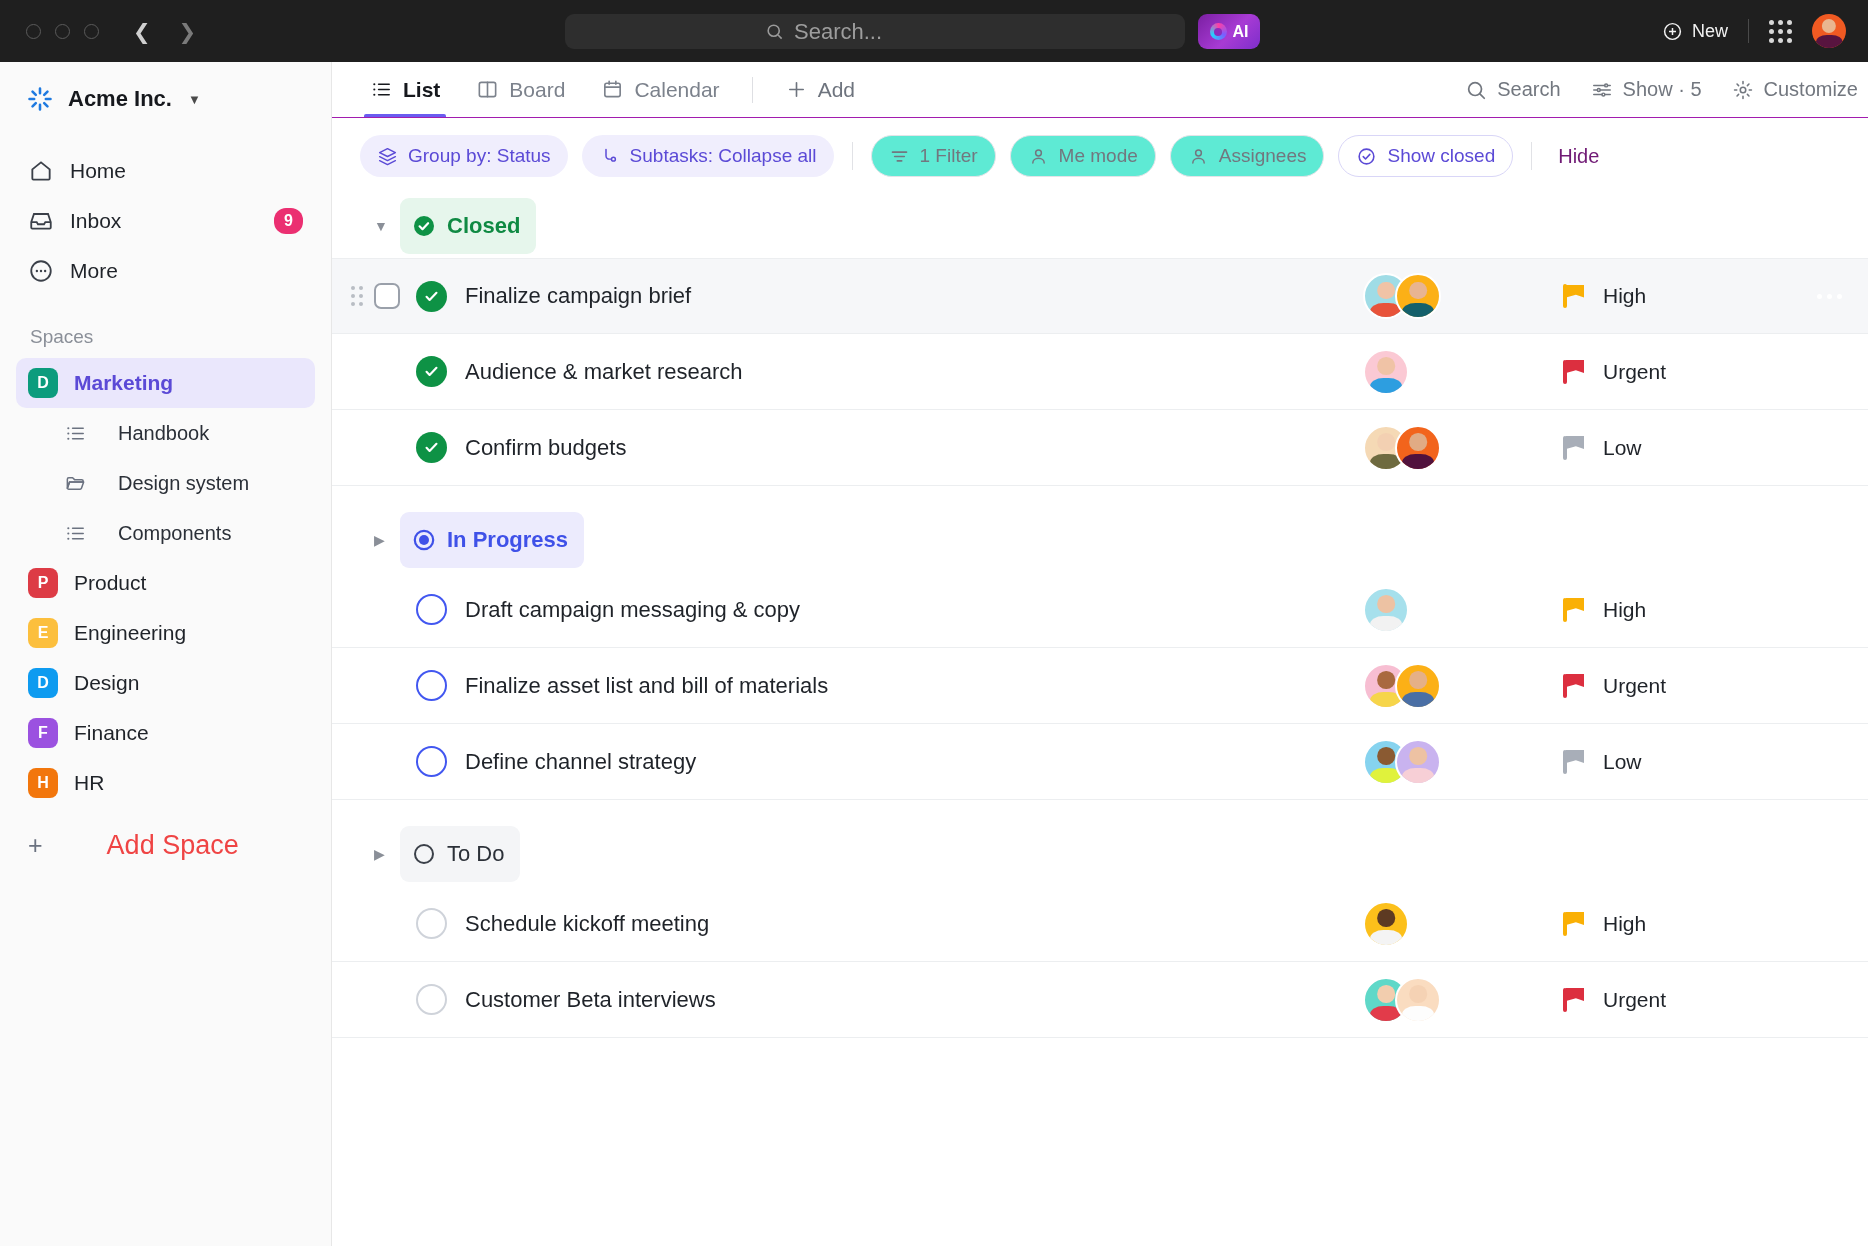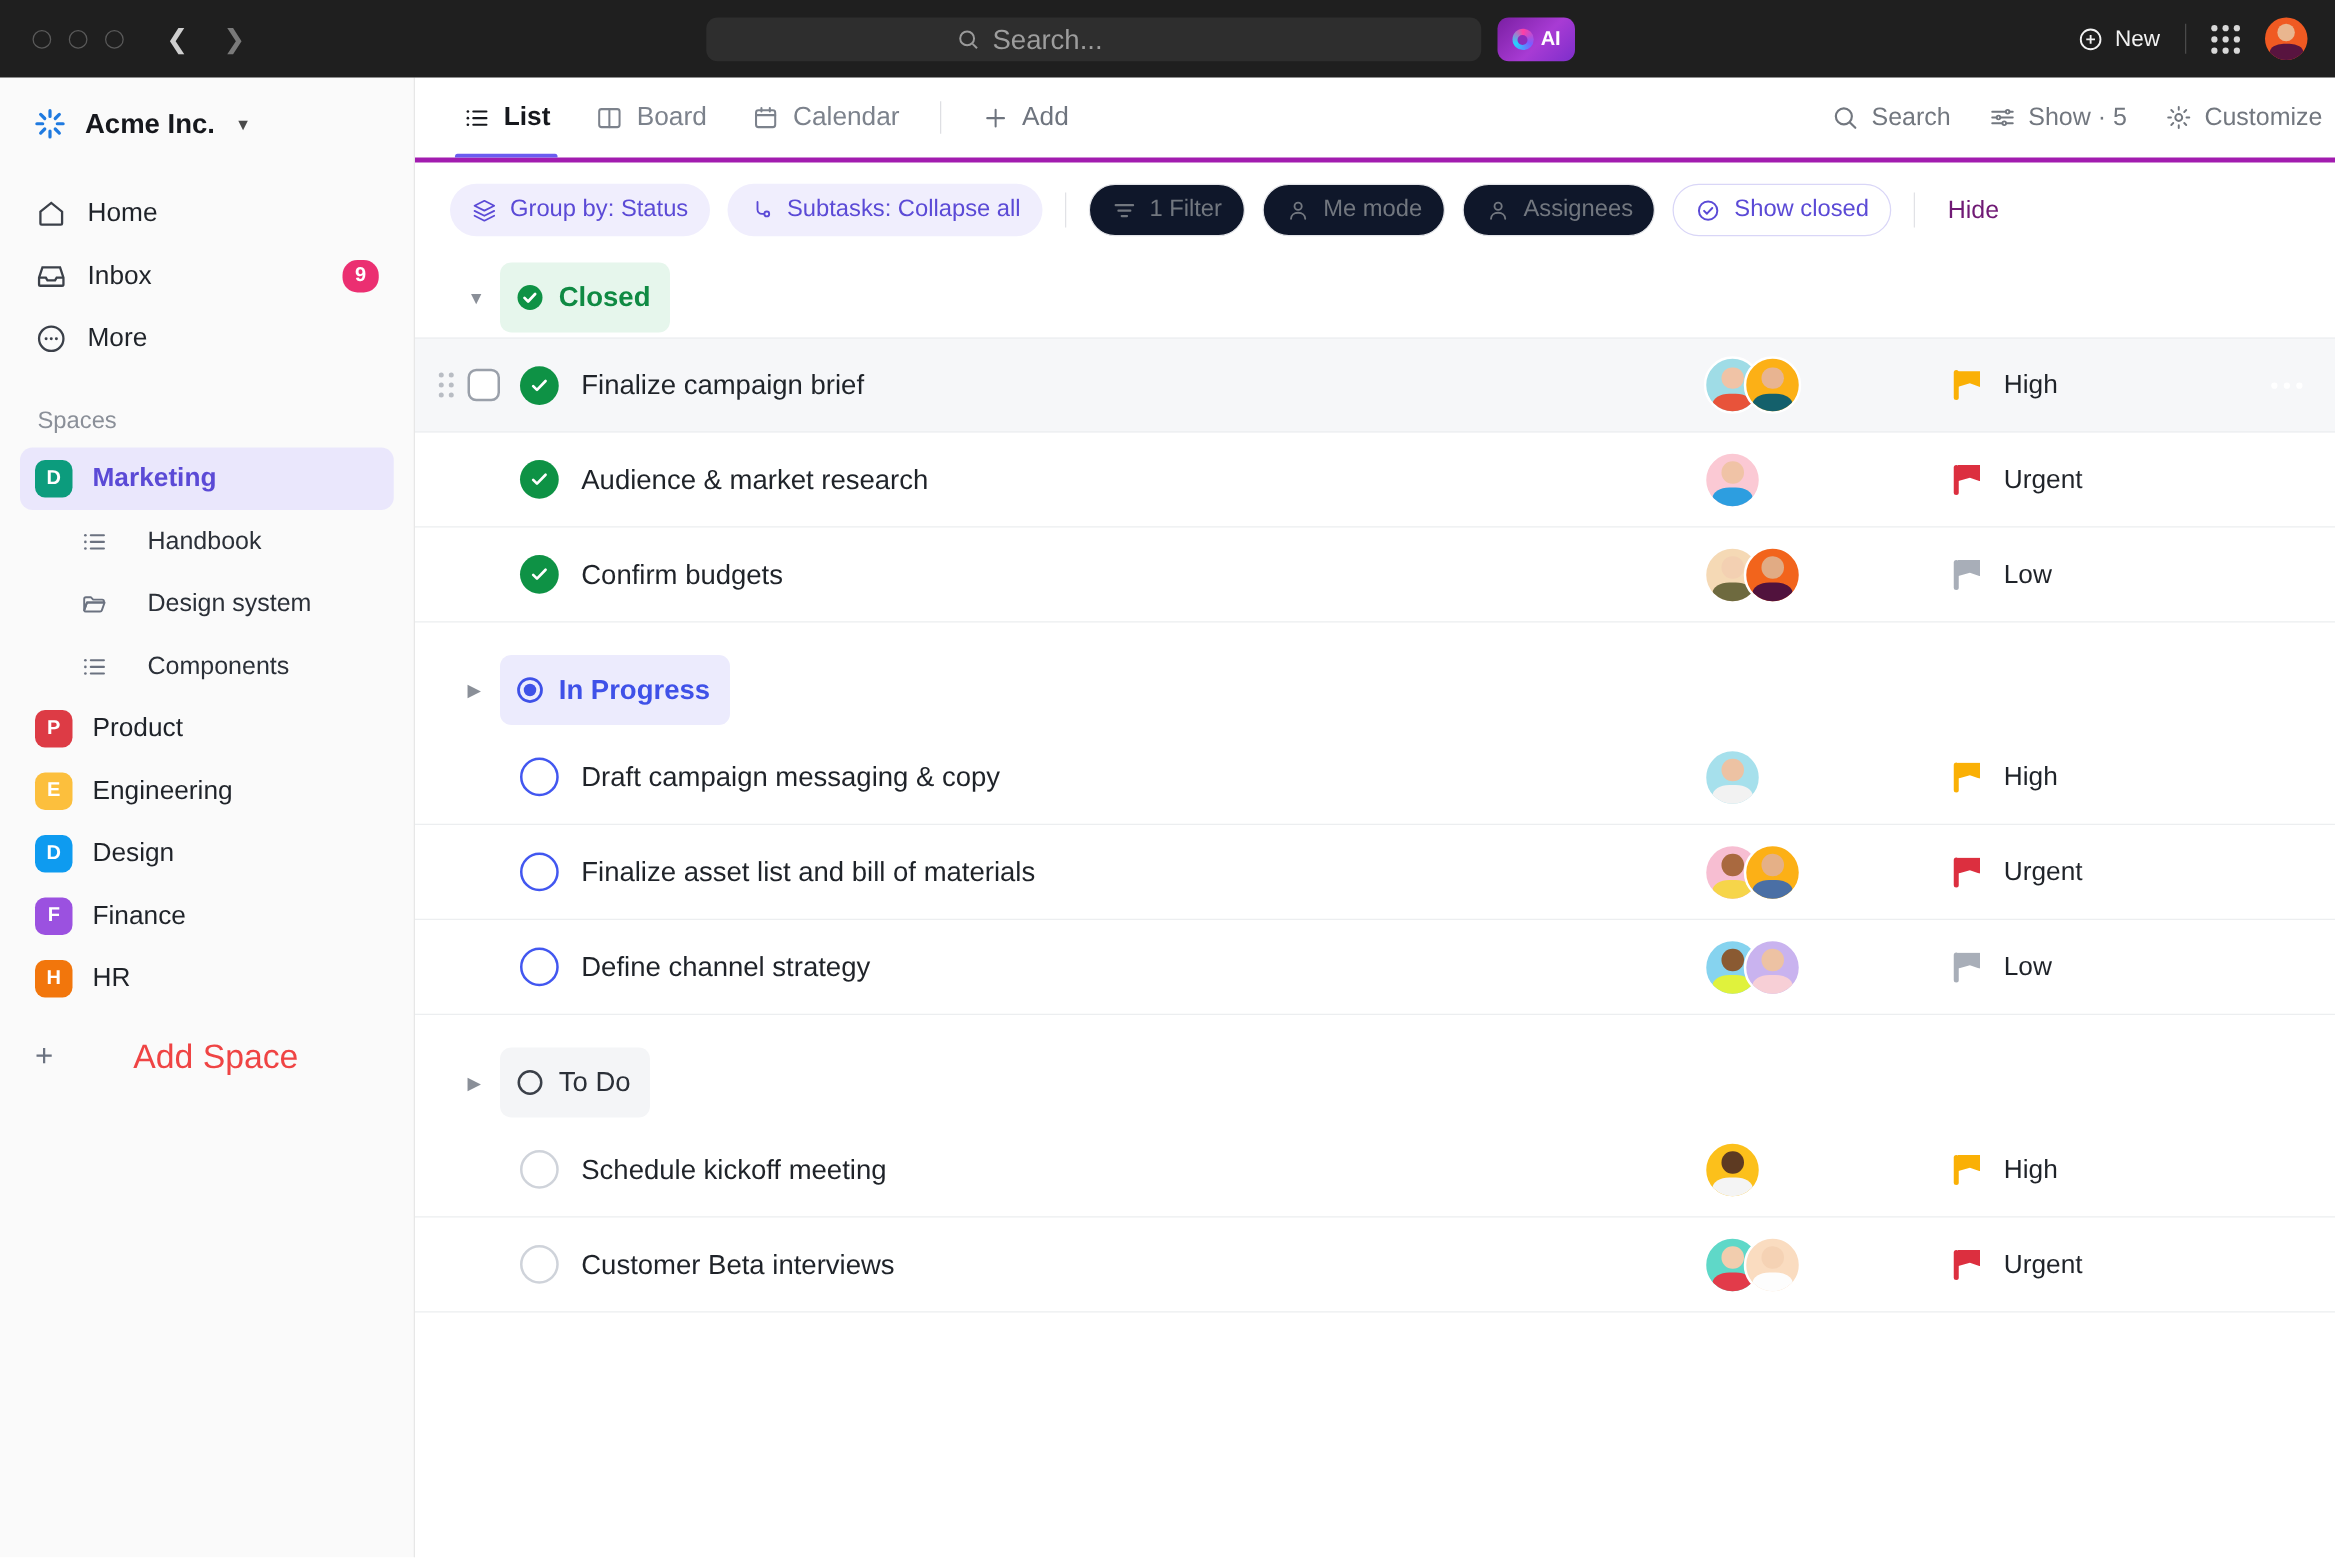--- a/index.html
+++ b/index.html
@@ -117,22 +117,22 @@
     display: flex; align-items: center; gap: 18px;
     height: 50px; margin: 12px 16px 0 16px; padding-left: 12px;
   }
   .add-space .plus { font-size: 25px; color: #6b7280; line-height: 1; }
   .add-space .lbl { font-size: 27px; color: #ef4444; margin-left: 46px; }
 
   
   .main { flex: 1; min-width: 0; display: flex; flex-direction: column; background: #fff; }
 
   .viewbar {
-    height: 68px; display: flex; align-items: center;
-    border-bottom: 4px solid #a21caf; padding: 0 26px 0 24px; position: relative;
+    height: 56px; display: flex; align-items: center;
+    border-bottom: 1px solid #a21caf; padding: 0 26px 0 24px; position: relative;
   }
   .tabs { display: flex; align-items: center; gap: 8px; height: 100%; }
   .tab {
     display: flex; align-items: center; gap: 10px;
     height: 100%; padding: 0 14px; position: relative;
     font-size: 21px; color: #7c828c;
   }
   .tab.active { color: #16181d; font-weight: 600; }
   .tab.active::after {
     content: ""; position: absolute; left: 8px; right: 8px; bottom: 0;
@@ -149,21 +149,21 @@
   .filterbar {
     height: 76px; display: flex; align-items: center; gap: 14px;
     padding: 0 26px 0 28px;
   }
   .chip {
     display: flex; align-items: center; gap: 10px;
     height: 42px; padding: 0 17px; border-radius: 21px;
     font-size: 19px; white-space: nowrap;
   }
   .chip.purple { background: #f0eefd; color: #5b4ad6; }
-  .chip.plain  { background: #0f172a; border: 1px solid #e3e4e8; color: #72777f; }
+  .chip.plain  { background: #5eead4; border: 1px solid #e3e4e8; color: #72777f; }
   .chip.outlinepurple { background: #fff; border: 1px solid #d9d6f7; color: #5b4ad6; }
   .chipsep { width: 1px; height: 28px; background: #e1e2e6; margin: 0 4px; }
   .hide-btn { font-size: 20px; color: #701a75; padding: 0 8px; }
 
   
   .list { flex: 1; overflow: hidden; }
   .group-header { display: flex; align-items: center; height: 64px; padding-left: 42px; }
   .caret { width: 26px; color: #8a8f98; font-size: 14px; display:flex; align-items:center; }
   .status-pill {
     display: inline-flex; align-items: center; gap: 11px;

